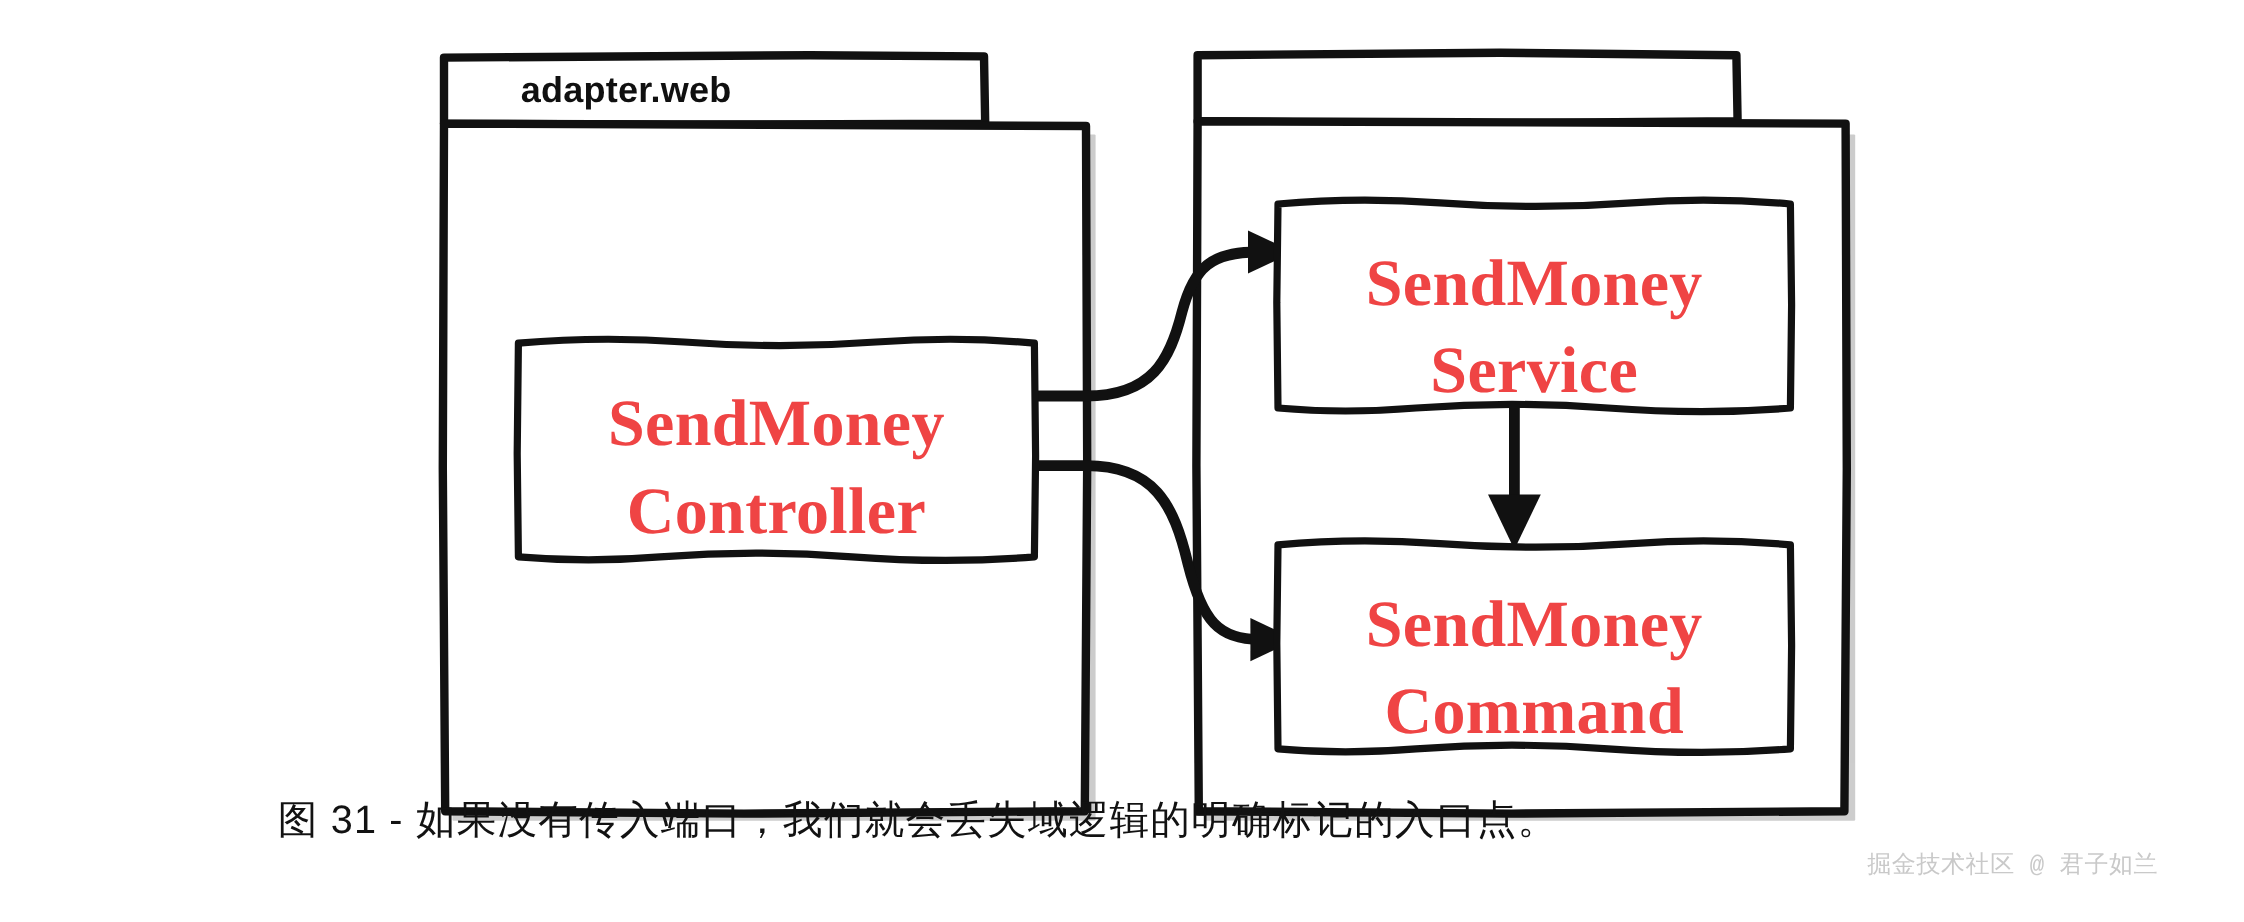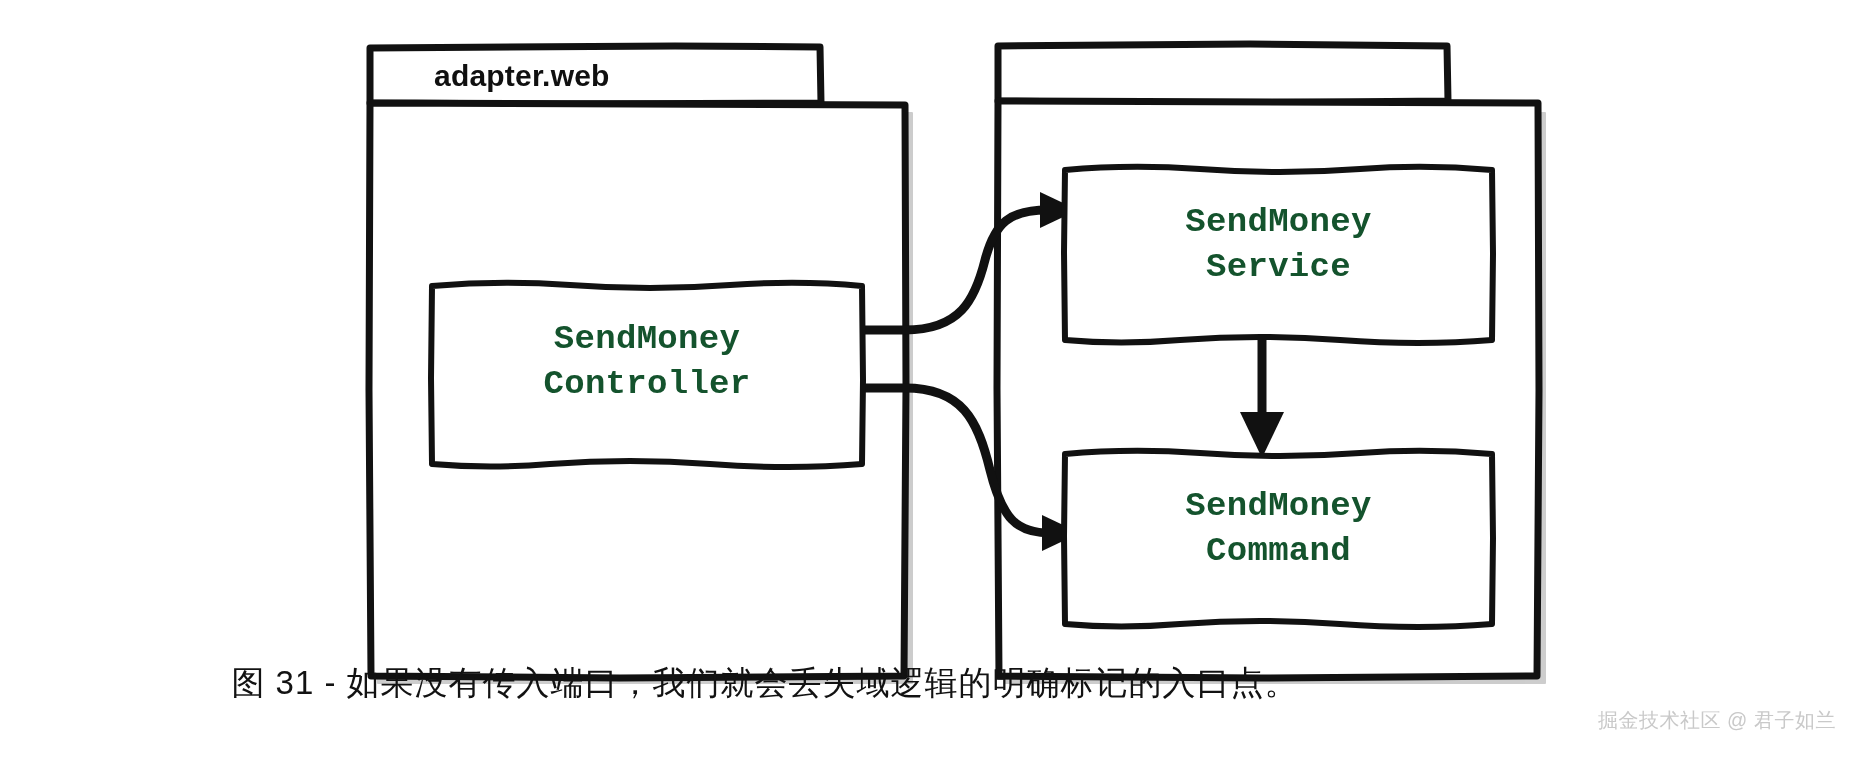--- a/index.html
+++ b/index.html
@@ -33,46 +33,46 @@
     font-family: "Liberation Sans", sans-serif;
     font-weight: bold;
     font-size: 30px;
     color: #101010;
     white-space: nowrap;
     letter-spacing: 0.2px;
     margin-left: 36px;
   }
   .node-label {
     position: absolute;
-    font-family: Liberation Mono, monospace;
+    font-family: Liberation Serif, serif;
     font-weight: bold;
-    font-size: 34px;
+    font-size: 55px;
     line-height: 1.32;
-    color: #14532d;
+    color: #ef4444;
     text-align: center;
     white-space: pre-line;
     letter-spacing: 0.3px;
   }
   .caption {
     position: absolute;
     left: 0;
     top: 661px;
     width: 1530px;
     text-align: center;
     font-family: "Liberation Sans", sans-serif;
     font-size: 33px;
     color: #121212;
     letter-spacing: 1px;
     white-space: nowrap;
   }
   .watermark {
     position: absolute;
-    left: 1598px;
+    left: 1556px;
     top: 707px;
-    font-family: Liberation Sans, sans-serif;
+    font-family: Liberation Mono, monospace;
     font-size: 20px;
     color: #c9c9c9;
     white-space: nowrap;
     letter-spacing: 0.5px;
   }
 </style>
 </head>
 <body>
 
 <div id="canvas">

